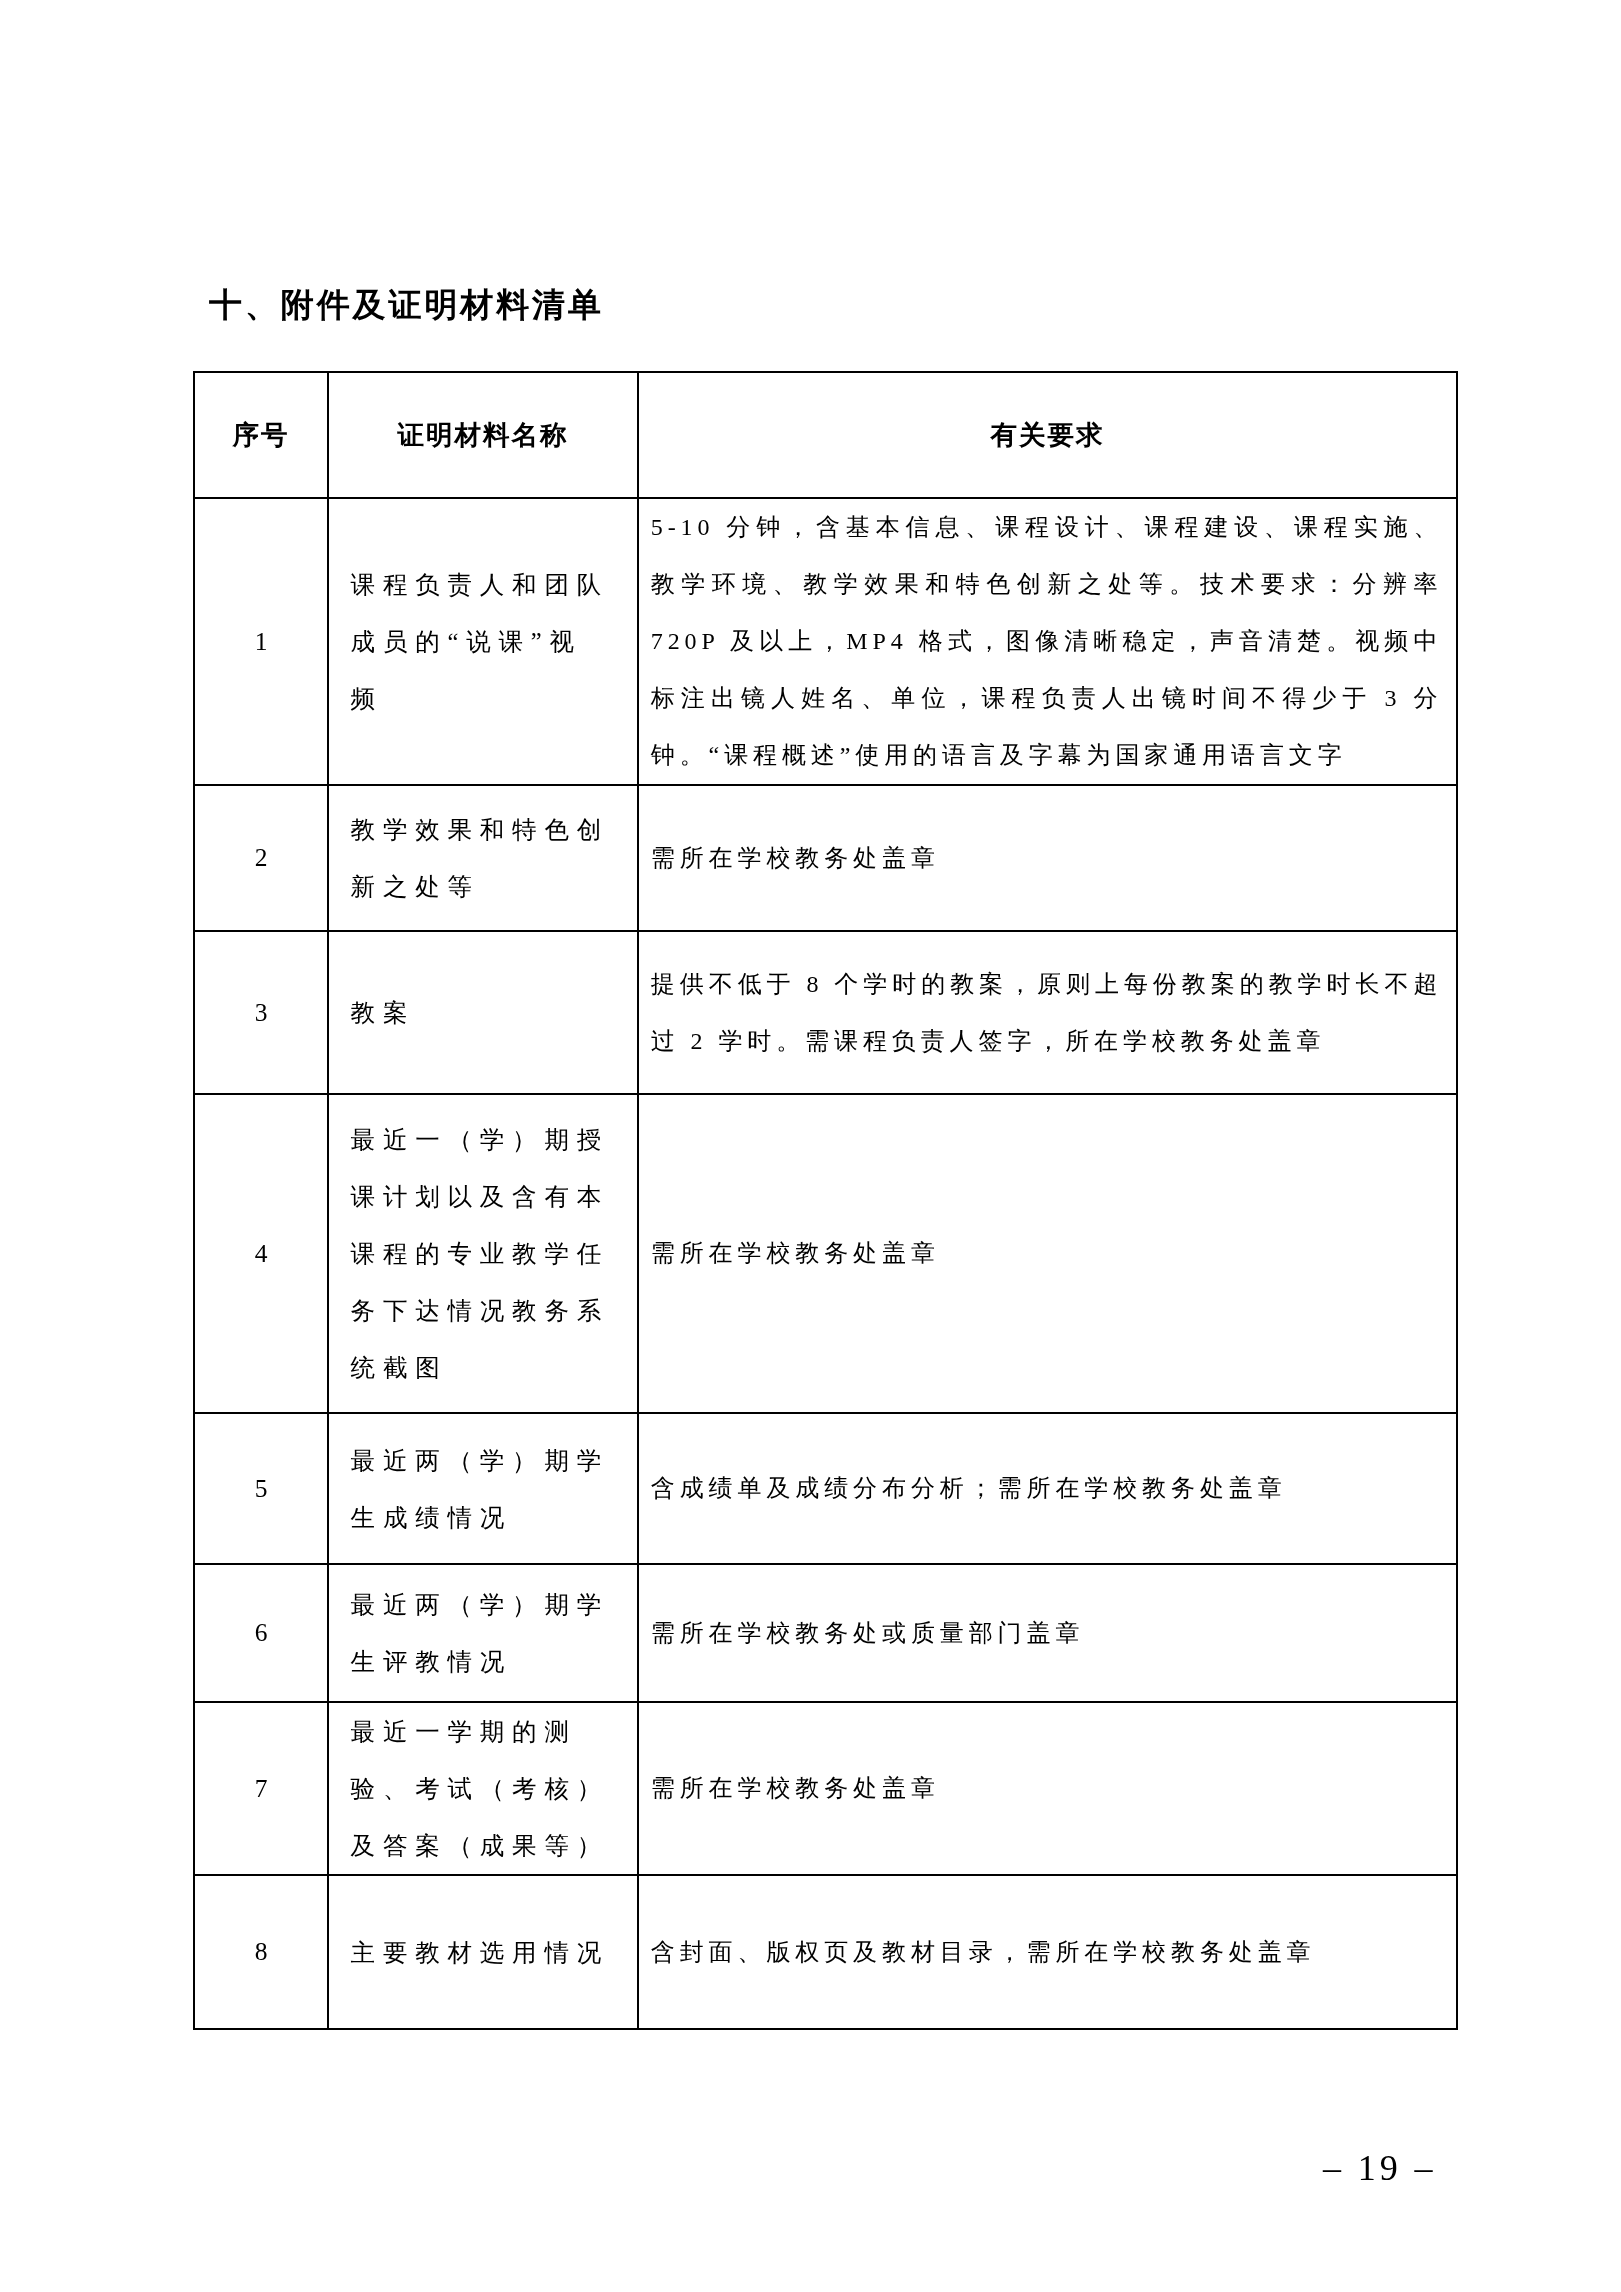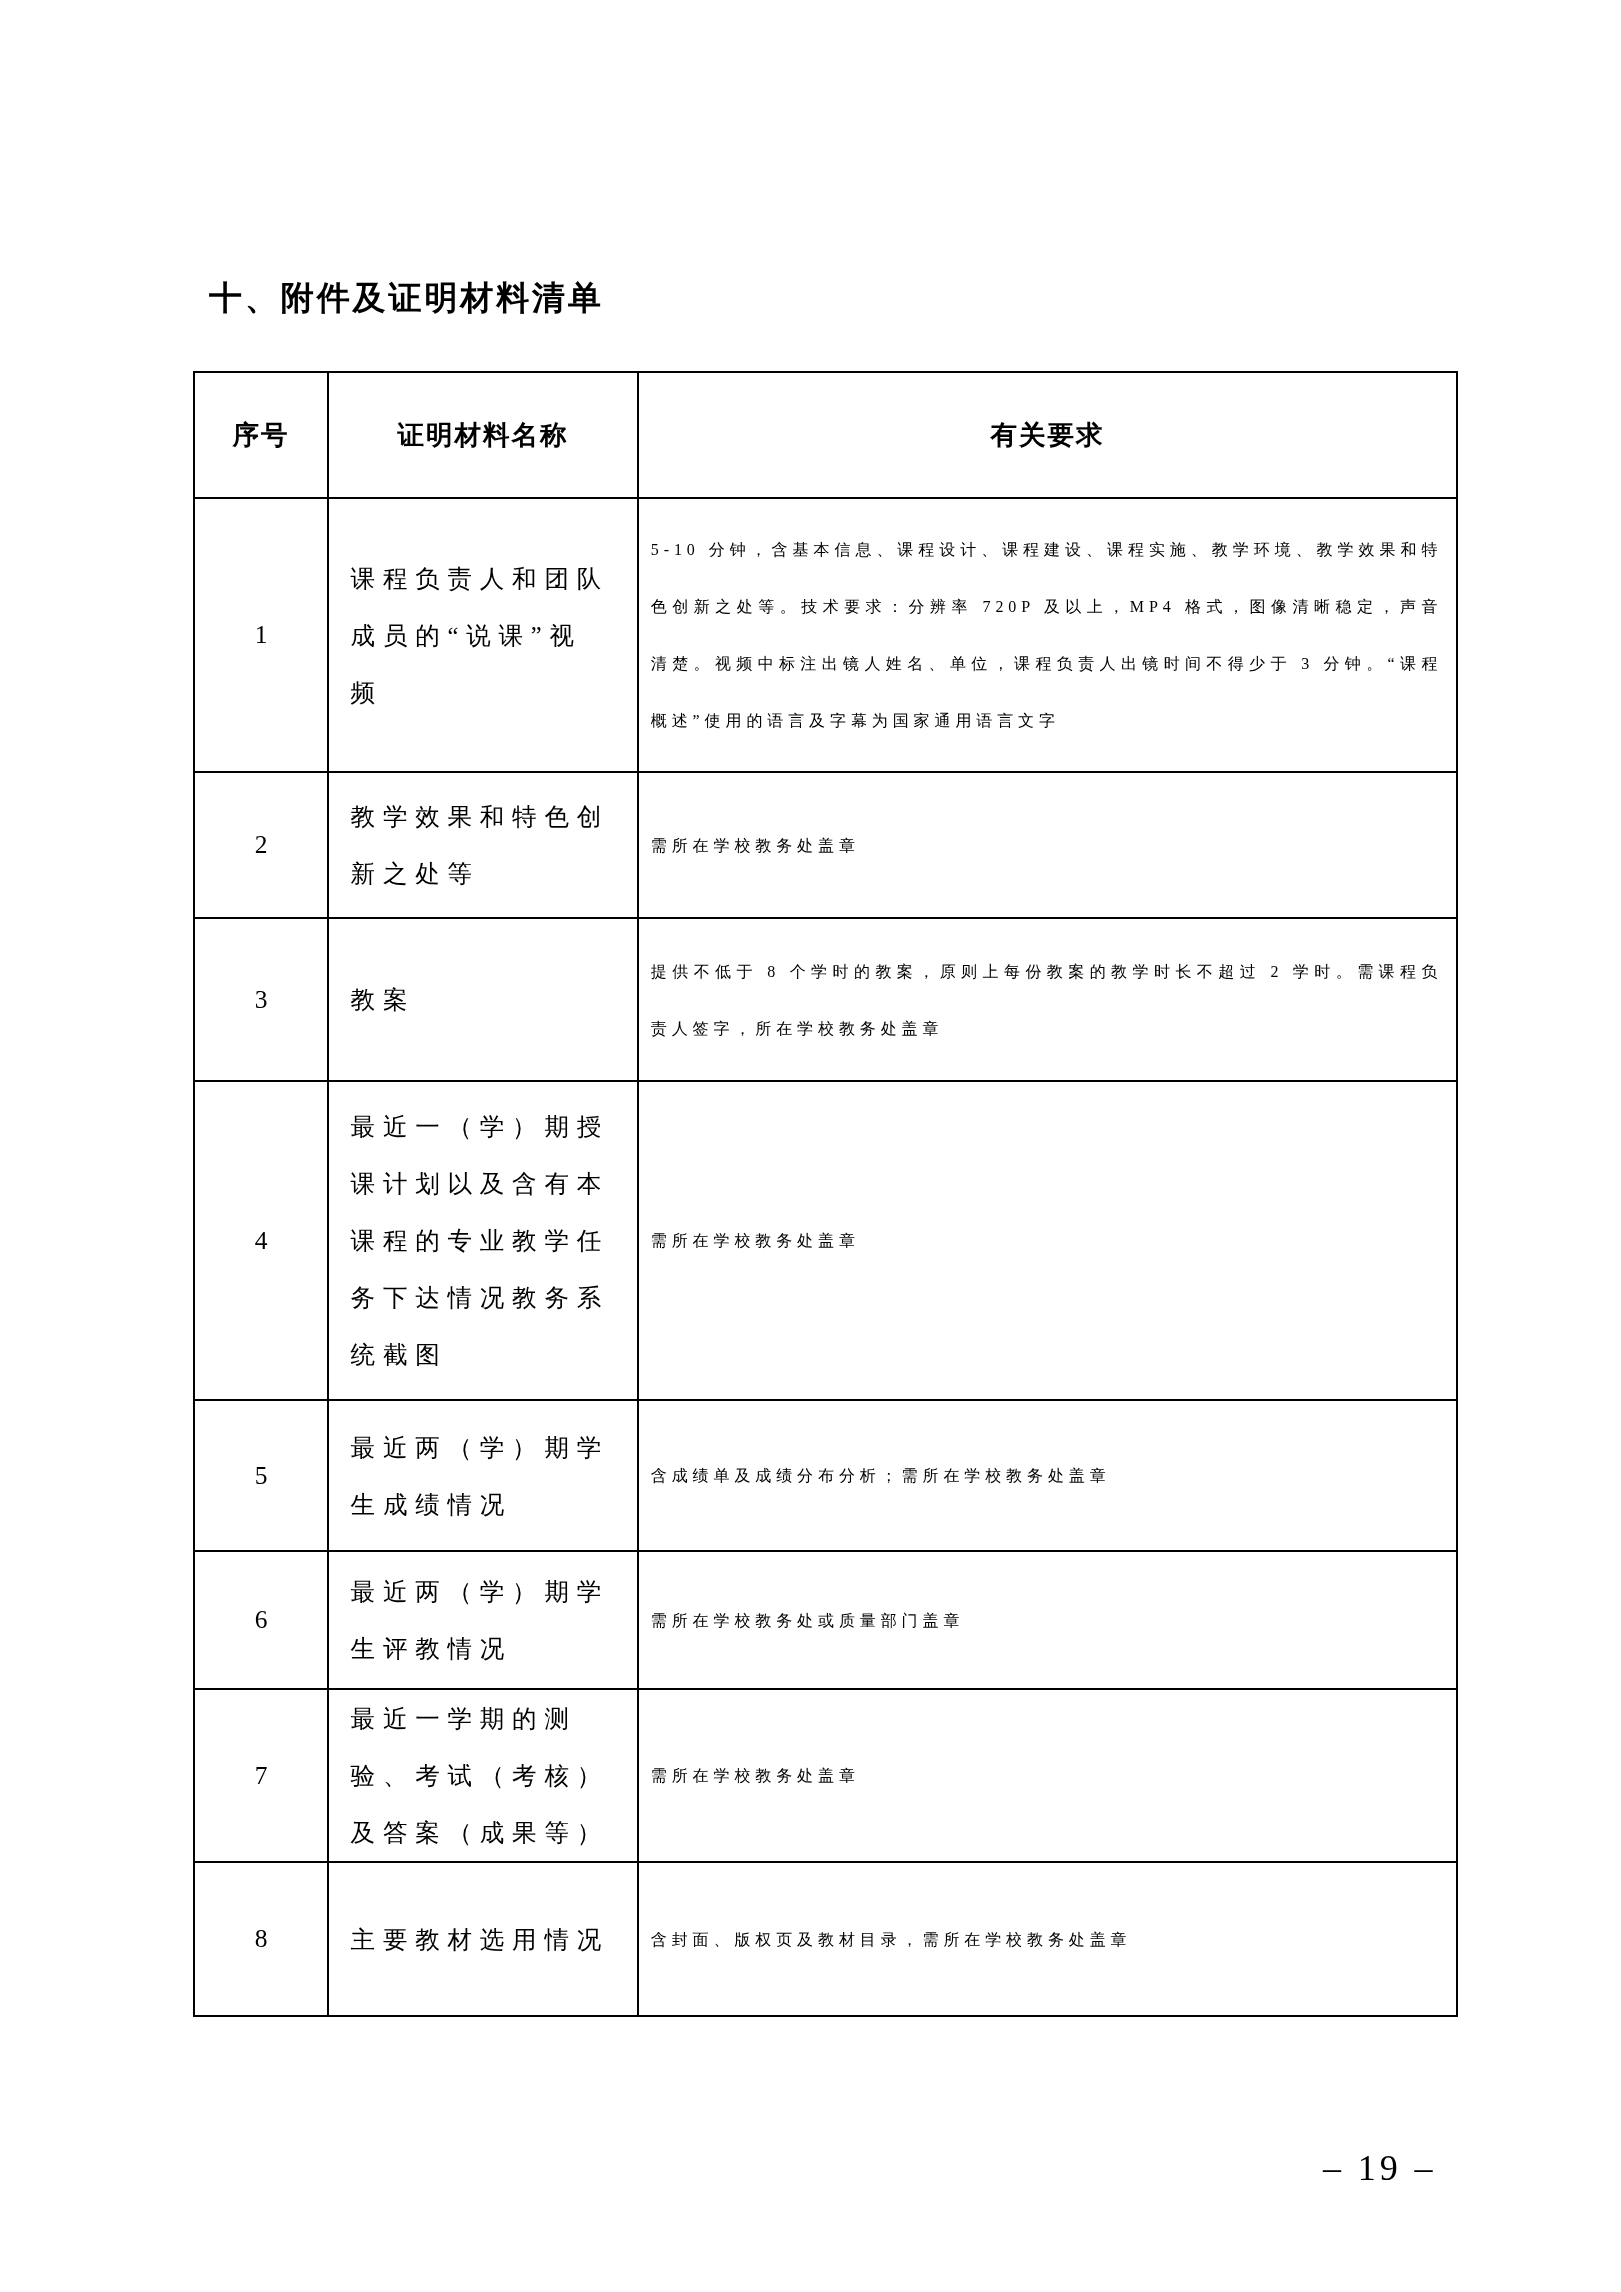--- a/index.html
+++ b/index.html
@@ -12,21 +12,21 @@
     width: 1621px;
     height: 2293px;
     background: #ffffff;
     color: #000000;
     font-family: "Liberation Serif", "DejaVu Serif", serif;
     overflow: hidden;
   }
   .doc-title {
     position: absolute;
     left: 209px;
-    top: 276px;
+    top: 283px;
     font-family: Liberation Sans, sans-serif;
     font-weight: 700;
     font-size: 33px;
     letter-spacing: 2.9px;
     white-space: nowrap;
   }
   table.materials {
     position: absolute;
     left: 193px;
     top: 371px;
@@ -66,21 +66,21 @@
   td.cell-name {
     padding: 0 25.5px 0 21.6px;
     font-size: 24.5px;
     letter-spacing: 7.8px;
     line-height: 57px;
     text-align: left;
     margin-left: 8px;
   }
   td.cell-req {
     padding: 0 13.7px 0 11.8px;
-    font-size: 16px;
+    font-size: 24px;
     letter-spacing: 4.9px;
     line-height: 57px;
     text-align: justify;
     text-justify: inter-character;
   }
   .page-number {
     position: absolute;
     left: 1323px;
     top: 2147px;
     font-size: 36px;

